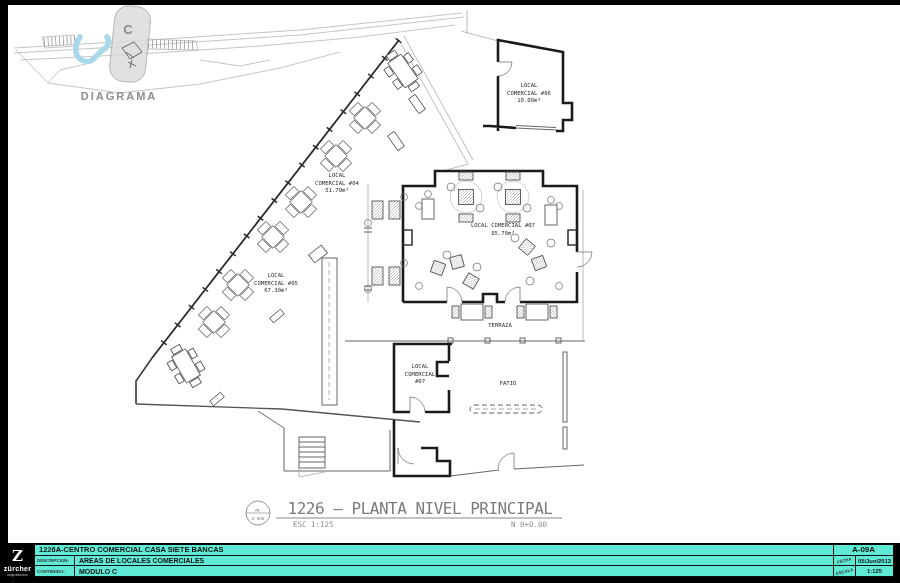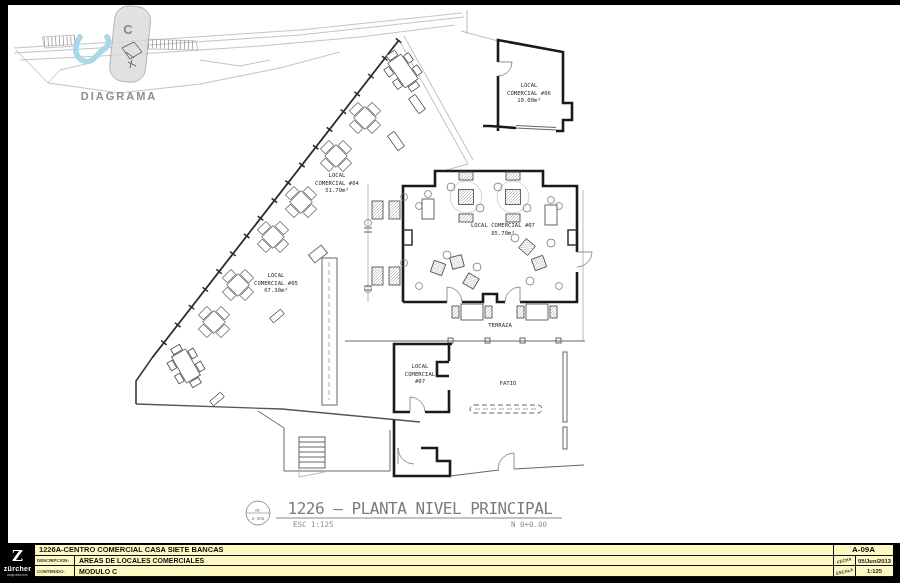--- a/index.html
+++ b/index.html
@@ -32,21 +32,21 @@
   .tb-rightbar{position:absolute;left:893px;top:0;width:7px;height:40px;background:#000;}
   .logo-box{position:absolute;left:0;top:0;width:35px;height:40px;background:#000;color:#fff;
             display:flex;flex-direction:column;align-items:center;justify-content:center;line-height:1;z-index:3;}
   .logo-mark{font-family:"DejaVu Serif",serif;font-size:15px;font-weight:bold;color:#fff;}
   .logo-name{font-size:7px;font-weight:bold;letter-spacing:.3px;color:#fff;margin-top:1px;}
   .logo-sub{font-size:4.2px;color:#c9c9c9;margin-top:1px;}
   .tb-rows{position:absolute;left:35px;top:2px;width:858px;height:32px;display:flex;flex-direction:column;}
   .tb-row{display:grid;height:10px;border-bottom:1px solid #111;background:#d2d2d2;}
   .tb-row.r1{grid-template-columns:798px 60px;}
   .tb-row.r23{grid-template-columns:39px 759px 22px 38px;}
-  .cell{display:flex;align-items:center;overflow:hidden;border-left:1px solid #111;background:#fef9c3;}
+  .cell{display:flex;align-items:center;overflow:hidden;border-left:1px solid #111;background:#5eead4;}
   .cell.first{border-left:none;}
   .proj{font-size:7.5px;font-weight:bold;color:#111;padding-left:4px;white-space:nowrap;}
   .sheet{font-size:8px;font-weight:bold;color:#111;justify-content:center;}
   .slbl{font-size:4.4px;font-weight:bold;color:#333;padding-left:2px;}
   .sval{font-size:7px;font-weight:bold;color:#111;padding-left:4px;white-space:nowrap;}
   .dlbl{font-size:4.2px;font-weight:bold;color:#333;justify-content:center;}
   .dlbl span{display:inline-block;transform:rotate(-14deg);}
   .rval{font-size:5.8px;font-weight:bold;color:#111;justify-content:center;}
 </style>
 </head>

